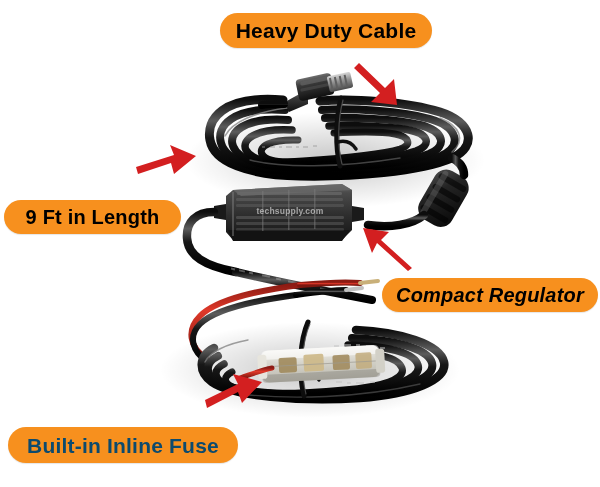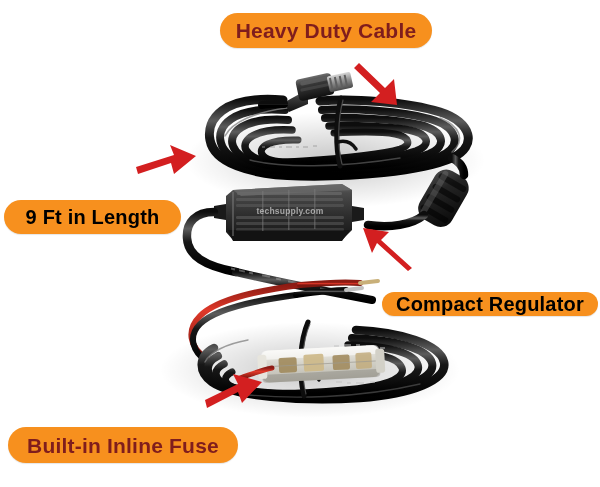--- a/index.html
+++ b/index.html
@@ -49,23 +49,24 @@
     left: 220px; top: 13px;
     width: 212px; height: 35px;
     font-size: 21px;
   }
   #callout-length {
     left: 4px; top: 200px;
     width: 177px; height: 34px;
     font-size: 20px;
   }
   #callout-compact-regulator {
-    left: 382px; top: 292px;
-    width: 216px; height: 24px;
+    left: 382px; top: 278px;
+    width: 216px; height: 34px;
     font-size: 20px;
+    font-style: italic;
   }
   #callout-inline-fuse {
     left: 8px; top: 427px;
     width: 230px; height: 36px;
     font-size: 21px;
   }
 </style>
 </head>
 <body>
 
@@ -314,21 +315,21 @@
 
     <g>
       <path d="M408,271 L377,243 L372,253 L363,228 L389,232 L381,240 L412,268 Z" fill="#D31F20"></path>
     </g>
 
     <g>
       <path d="M205,400 L238,384 L233,374 L262,382 L242,403 L238,392 L207,408 Z" fill="#D31F20"></path>
     </g>
   </svg>
 
-  <div class="callout" id="callout-heavy-duty-cable" style="background: rgb(247, 144, 30); color: #7f1d1d;">Heavy Duty Cable</div>
+  <div class="callout" id="callout-heavy-duty-cable" style="background: rgb(247, 144, 30); color: #000000;">Heavy Duty Cable</div>
 
   <div class="callout" id="callout-length" style="background: rgb(247, 144, 30); color: rgb(0, 0, 0);">9 Ft in Length</div>
 
   <div class="callout" id="callout-compact-regulator" style="background: rgb(247, 144, 30); color: rgb(0, 0, 0);">Compact Regulator</div>
 
-  <div class="callout" id="callout-inline-fuse" style="background: rgb(247, 144, 30); color: #7f1d1d;">Built-in Inline Fuse</div>
+  <div class="callout" id="callout-inline-fuse" style="background: rgb(247, 144, 30); color: #0c4a6e;">Built-in Inline Fuse</div>
 
 </div>
 
 </body></html>

